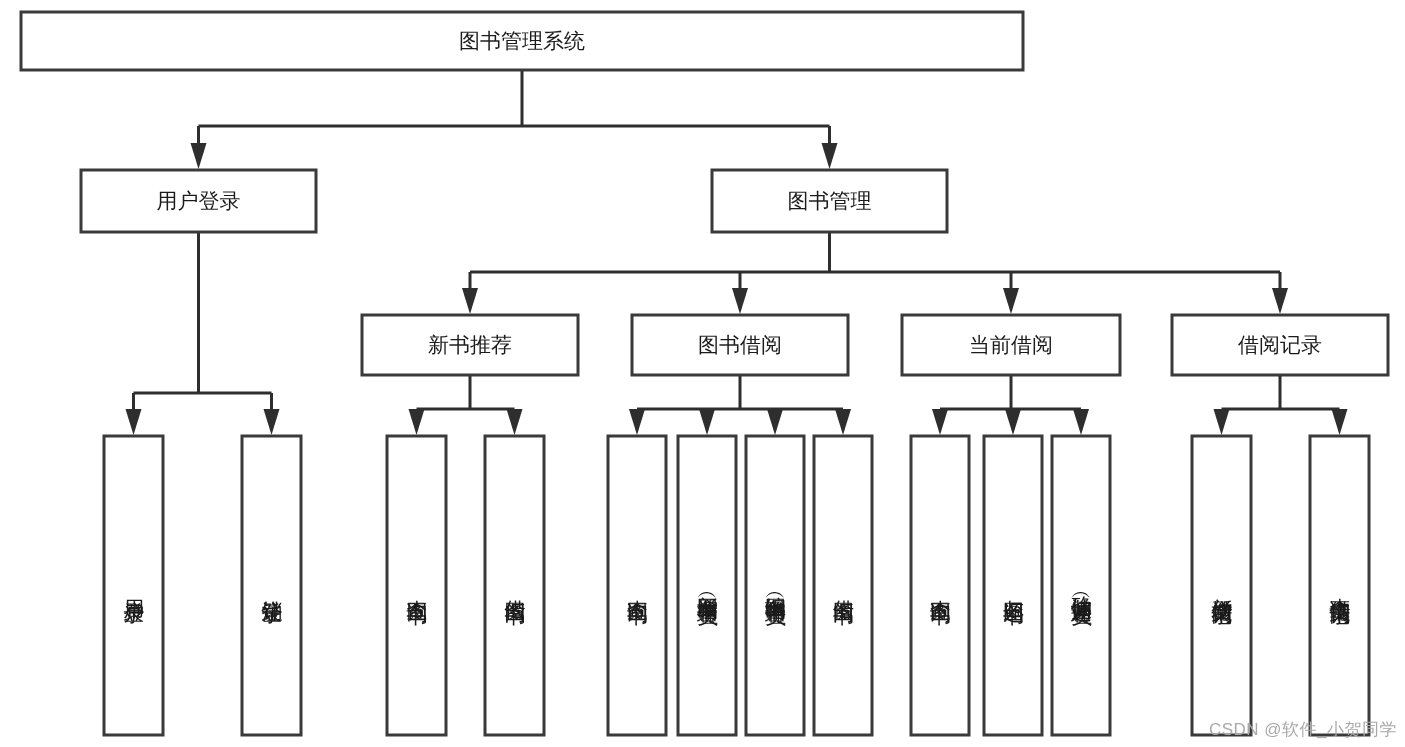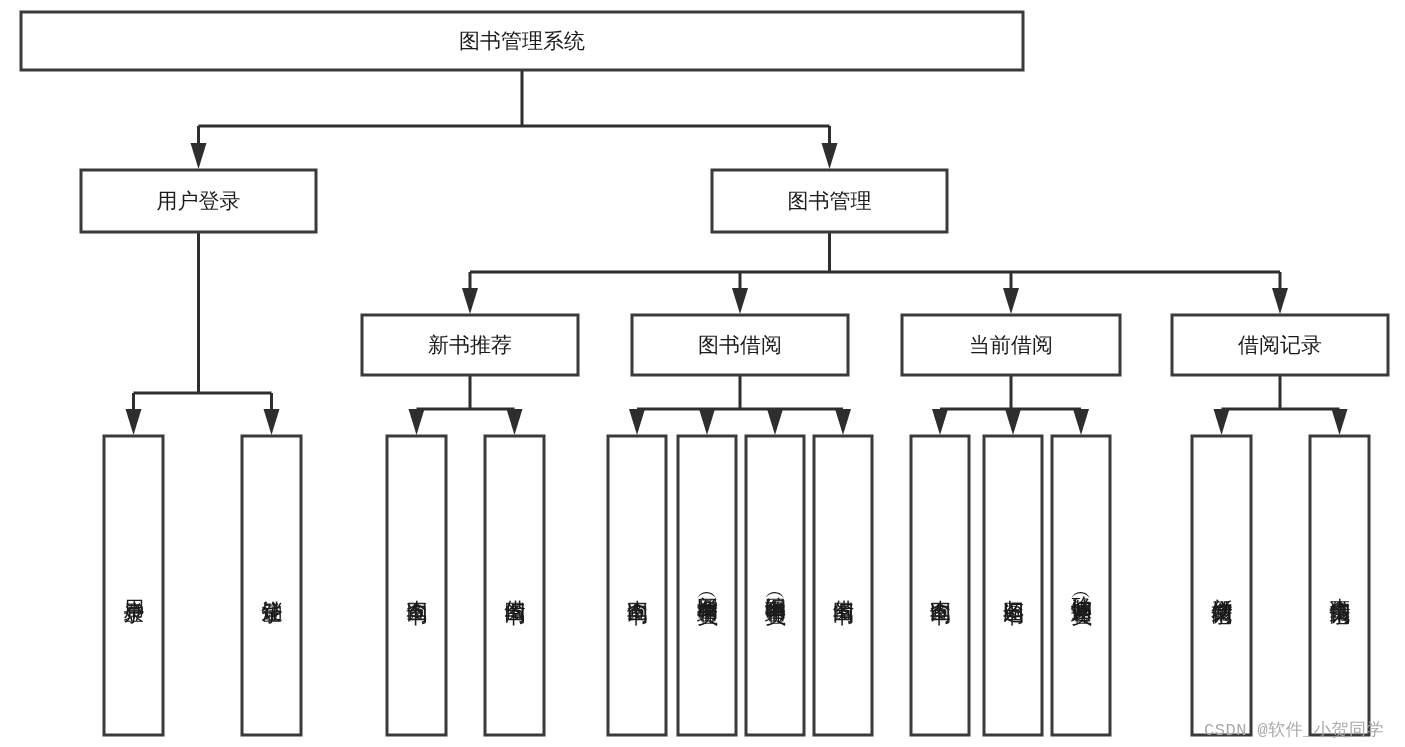--- a/index.html
+++ b/index.html
@@ -60,23 +60,23 @@
     font-family: "DejaVu Sans", "Liberation Sans", sans-serif;
     font-size: 21px;
     line-height: 1.18;
     color: #1b1b1b;
     letter-spacing: 1.5px;
     text-align: center;
     white-space: nowrap;
   }
   .watermark {
     position: absolute;
-    right: 21px;
+    right: 8px;
     bottom: 6px;
-    font-family: Liberation Mono, monospace;
+    font-family: Liberation Sans, sans-serif;
     font-size: 17px;
     color: #a9a9a9;
     letter-spacing: 0.5px;
     white-space: nowrap;
   }
 </style>
 </head>
 <body>
 
 <div id="diagram-root">

